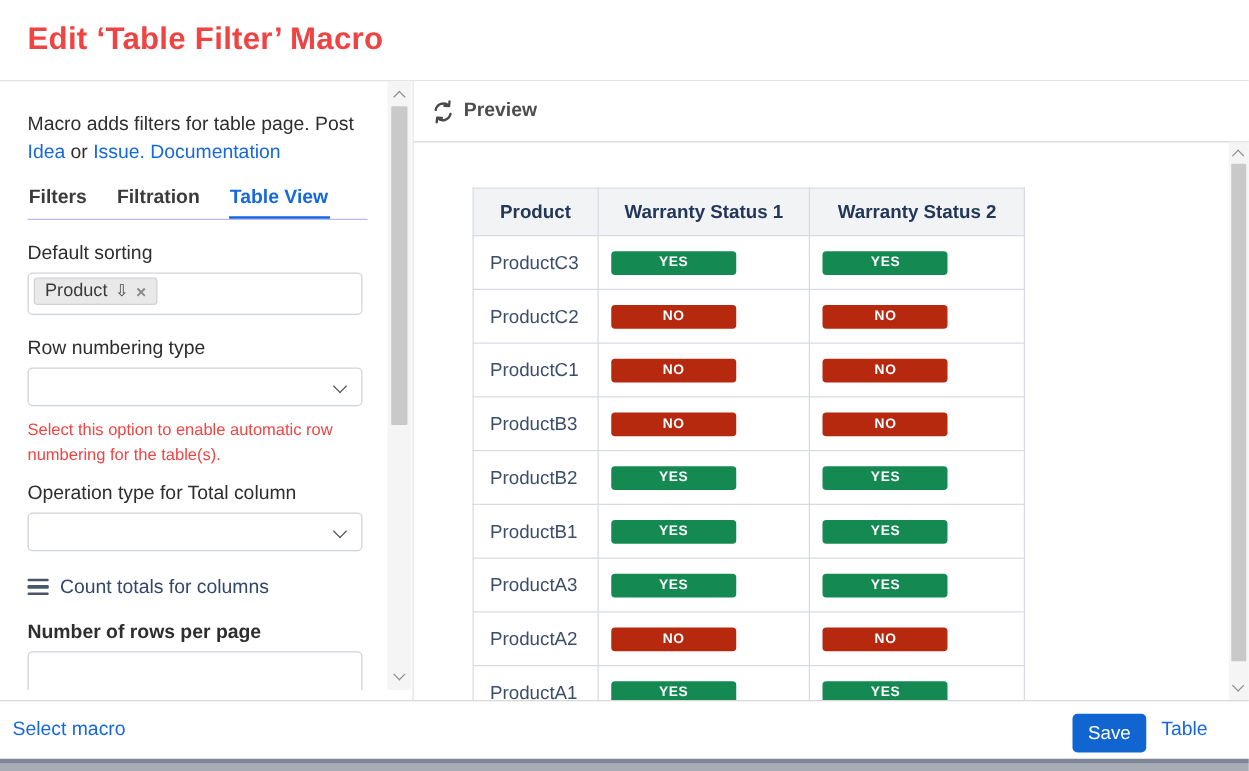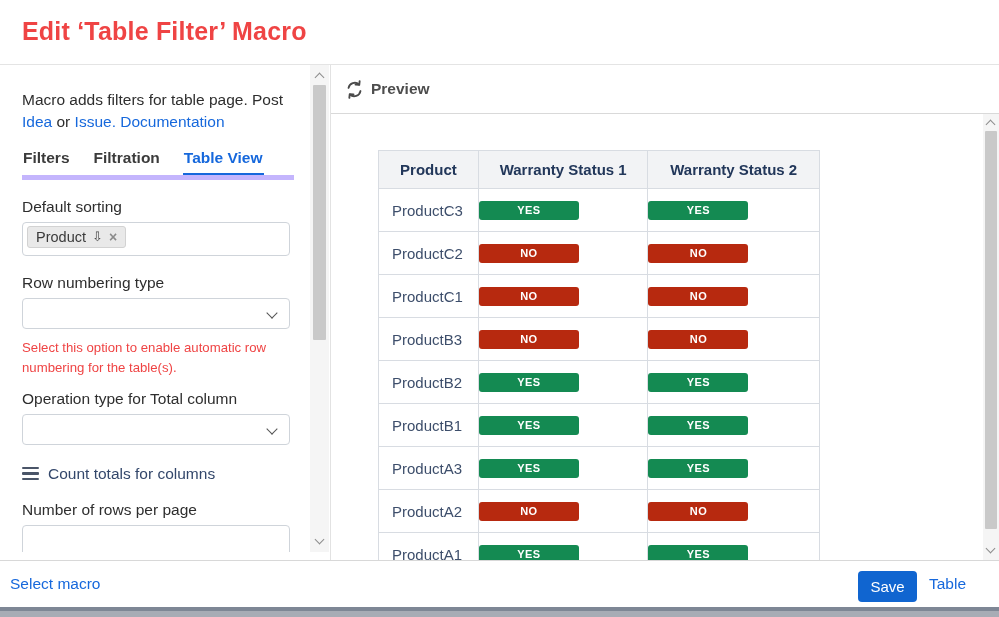--- a/index.html
+++ b/index.html
@@ -9,21 +9,21 @@
 
   
   .dlg-title { position:absolute; left:22px; top:17px; font-size:25px; font-weight:600; color:#ef4444; letter-spacing:.2px; }
   .hdr-divider { position:absolute; left:0; top:64px; width:999px; height:1px; background:#e4e4e4; }
 
   
   .left-panel { position:absolute; left:0; top:65px; width:310px; height:487px; overflow:hidden; padding:24px 18px 0 22px; }
   .desc { font-size:15.5px; color:#2e2e2e; line-height:1.45; }
   .desc .block { display:block; }
   .lnk { color:#1668dc; text-decoration:none; cursor:pointer; }
-  .tabs { display:flex; gap:22px; margin-top:15px; border-bottom:5px solid #c4b5fd; width:272px; }
+  .tabs { display:flex; gap:22px; margin-top:15px; border-bottom:1px solid #c4b5fd; width:272px; }
   .tab { font-size:15.5px; font-weight:600; color:#3b3b3b; padding:0 1px 8px 1px; cursor:pointer; }
   .tab.active { color:#1668dc; box-shadow: inset 0 -2px 0 #1668dc; }
   .fld-label { margin-top:18px; font-size:15.5px; color:#2e2e2e; }
   .tokenbox { margin-top:6px; width:268px; height:34px; border:1px solid #cfd4da; border-radius:4px; padding:3px 4px; background:#fff; }
   .chip { display:inline-flex; align-items:center; gap:6px; background:#e9e9e9; border:1px solid #d2d2d2; border-radius:3px; padding:2px 8px; font-size:14.5px; color:#3a3a3a; }
   .chip .arrow { font-size:13px; color:#4a4a4a; }
   .chip .x { color:#8a8a8a; font-weight:bold; font-size:14px; cursor:pointer; }
   .selectbox { position:relative; margin-top:6px; width:268px; height:31px; border:1px solid #cfd4da; border-radius:4px; background:#fff; cursor:pointer; }
   .chev { position:absolute; right:13px; top:10px; width:8px; height:8px; border-right:1.6px solid #555; border-bottom:1.6px solid #555; transform:rotate(45deg); }
   .help { margin-top:9px; width:268px; font-size:13.2px; color:#ef4444; line-height:1.5; }
@@ -50,21 +50,21 @@
   .preview-divider { position:absolute; left:331px; top:113px; width:668px; height:1px; background:#d9d9d9; }
 
   .preview-table { position:absolute; left:378px; top:150px; width:442px; border-collapse:collapse; background:#fff; }
   .preview-table th, .preview-table td { border:1px solid #d8dce2; }
   .preview-table th { height:38px; background:#f2f3f5; font-size:15px; font-weight:bold; color:#22375a; text-align:center; }
   .preview-table td { height:43px; }
   .col-product { width:100px; }
   .col-ws1 { width:170px; }
   .col-ws2 { width:172px; }
   td.prod { font-size:15px; color:#3d4e6b; padding-left:13px; }
-  td.stat { }
+  td.stat { padding-left:10px; }
   .badge { display:inline-block; width:100px; height:19px; line-height:19px; border-radius:3px; text-align:center; color:#fff; font-size:11px; font-weight:bold; letter-spacing:.5px; vertical-align:middle; }
 
   
   .footer { position:absolute; left:0; top:560px; width:999px; height:47px; background:#fff; border-top:1px solid #d8d8d8; }
   .select-macro { position:absolute; left:10px; top:14px; font-size:15.5px; color:#1668dc; cursor:pointer; }
   .save-btn { position:absolute; left:858px; top:10px; width:59px; height:31px; background:#1065d0; color:#fff; border:none; border-radius:4px; font-size:15px; font-family:"Liberation Sans",sans-serif; cursor:pointer; }
   .cancel-lnk { position:absolute; left:929px; top:14px; font-size:15.5px; color:#1668dc; cursor:pointer; }
 
   .bottom-bar-dark { position:absolute; left:0; top:607px; width:999px; height:4px; background:#7e8795; }
   .bottom-bar-light { position:absolute; left:0; top:611px; width:999px; height:6px; background:#a7acb5; }
@@ -113,21 +113,21 @@
 
     <div class="count-totals">
       <span class="hamburger">
           <i></i>
           <i></i>
           <i></i>
         </span>
       <span>Count totals for columns</span>
     </div>
 
-    <div class="fld-label" style="margin-top:18px;">Number of rows per page</div>
+    <div class="fld-label" style="margin-top:18px;font-weight:bold;">Number of rows per page</div>
     <input class="textinput" value="" style="">
   </div>
 
   <div class="vscroll mid-scroll">
     <span class="sb-chev up" style="left:6px; top:9px;"></span>
     <span class="thumb" style="left:3px; top:20px; width:13px; height:255px;"></span>
     <span class="sb-chev down" style="left:6px; top:471px;"></span>
   </div>
 
   <div class="panel-sep"></div>

